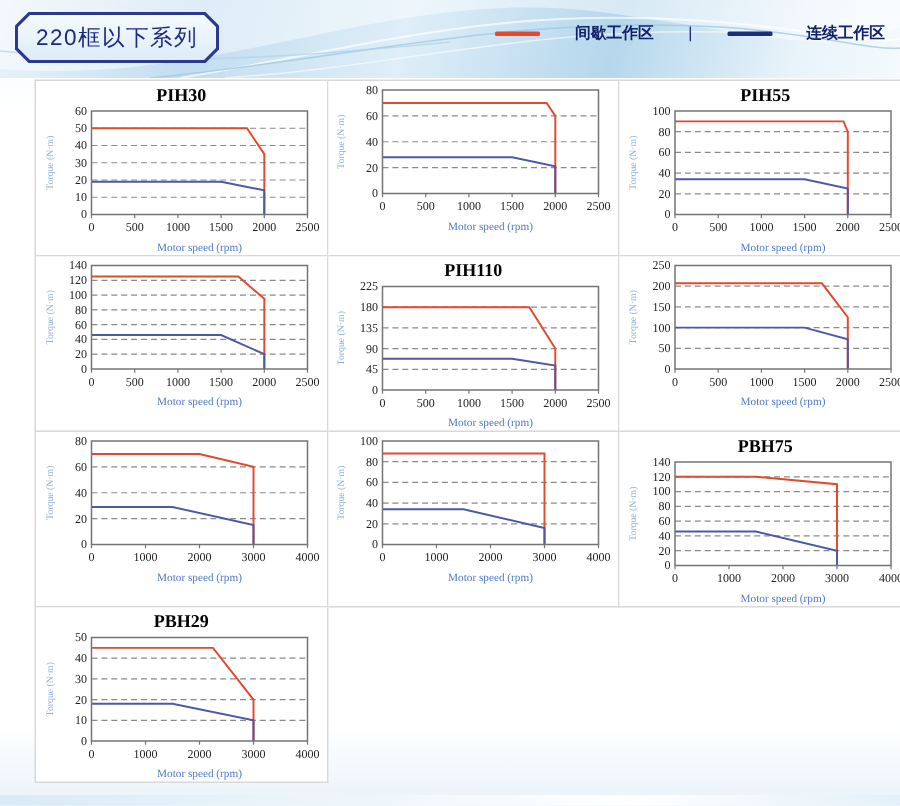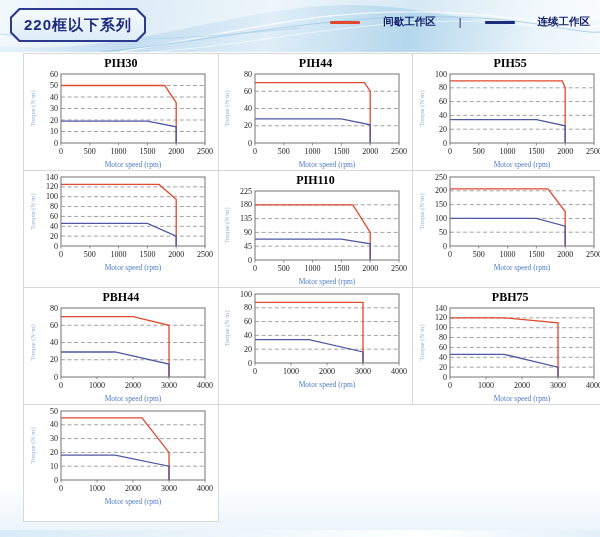--- a/index.html
+++ b/index.html
@@ -11,21 +11,21 @@
   .banner { position:relative; width:600px; height:52px;
     background:linear-gradient(105deg,#e9f4fb 0%,#c2ddf0 22%,#dfeef8 45%,#b5d7ec 68%,#e8f3fa 88%,#f4fafd 100%);
     overflow:visible; }
   .banner svg.waves { position:absolute; left:0; top:0; }
 
   .title-box { position:absolute; left:10px; top:8px; width:136px; height:34px;
     clip-path:polygon(9px 0,calc(100% - 9px) 0,100% 9px,100% calc(100% - 9px),calc(100% - 9px) 100%,9px 100%,0 calc(100% - 9px),0 9px); }
   .title-box .inner { position:absolute; inset:2px; display:flex; align-items:center; justify-content:center;
     clip-path:polygon(8px 0,calc(100% - 8px) 0,100% 8px,100% calc(100% - 8px),calc(100% - 8px) 100%,8px 100%,0 calc(100% - 8px),0 8px);
     background:linear-gradient(180deg,#f5fafd 0%,#ddecf7 100%);
-    font-size:15px; font-weight:bold; letter-spacing:1px; }
+    font-size:15px; font-weight:normal; letter-spacing:1px; }
 
   .legend { position:absolute; right:10px; top:15px; display:flex; align-items:center; gap:23px;
     font-size:10.5px; font-weight:bold; }
   .legend .swatch { width:30px; height:3px; border-radius:1px; }
   .legend .sep { font-weight:normal; }
 
   
   .grid { width:585px; margin:1px 0 0 23px; display:grid;
     grid-template-columns:repeat(3,1fr);
     border-top:1px solid #d8d8d8; border-left:1px solid #d8d8d8; }
@@ -93,21 +93,20 @@
           <text x="119.39999999999999" y="84" text-anchor="middle" font-size="8" fill="#222222" font-family="&quot;Liberation Serif&quot;, serif">1500</text>
           <line x1="148.2" y1="73" x2="148.2" y2="75.5" stroke="#747474" stroke-width="0.8"></line>
           <text x="148.2" y="84" text-anchor="middle" font-size="8" fill="#222222" font-family="&quot;Liberation Serif&quot;, serif">2000</text>
           <line x1="177" y1="73" x2="177" y2="75.5" stroke="#747474" stroke-width="0.8"></line>
           <text x="177" y="84" text-anchor="middle" font-size="8" fill="#222222" font-family="&quot;Liberation Serif&quot;, serif">2500</text>
           <text x="105" y="97" text-anchor="middle" font-size="7.5" fill="#4f7cc9" font-family="&quot;Liberation Serif&quot;, serif">Motor speed (rpm)</text>
           <text x="7" y="38.5" text-anchor="middle" font-size="6.5" fill="#8fb0d8" font-family="&quot;Liberation Serif&quot;, serif" transform="rotate(-90 7 38.5)">Torque (N·m)</text>
         </svg></div>
   </div>
   <div class="cell">
-    <div class="ctitle">PIH44</div>
     <div class="plot"><svg width="186" height="101" viewBox="0 0 186 101">
           <rect x="33" y="4" width="144" height="69" fill="#ffffff" stroke="none"></rect>
           <line x1="33" y1="55.75" x2="177" y2="55.75" stroke="#8a8a8a" stroke-width="0.8" stroke-dasharray="4,2.6"></line>
           <line x1="33" y1="38.5" x2="177" y2="38.5" stroke="#8a8a8a" stroke-width="0.8" stroke-dasharray="4,2.6"></line>
           <line x1="33" y1="21.25" x2="177" y2="21.25" stroke="#8a8a8a" stroke-width="0.8" stroke-dasharray="4,2.6"></line>
           <polyline points="33,12.625 142.44,12.625 148.2,21.25 148.2,73" fill="none" stroke="#e2492e" stroke-width="1.3"></polyline>
           <polyline points="33,48.85 119.39999999999999,48.85 148.2,54.8875 148.2,73" fill="none" stroke="#4d59a3" stroke-width="1.3"></polyline>
           <rect x="33" y="4" width="144" height="69" fill="none" stroke="#747474" stroke-width="1"></rect>
           <text x="30" y="75.6" text-anchor="end" font-size="8" fill="#222222" font-family="&quot;Liberation Serif&quot;, serif">0</text>
           <text x="30" y="58.35" text-anchor="end" font-size="8" fill="#222222" font-family="&quot;Liberation Serif&quot;, serif">20</text>
@@ -258,21 +257,20 @@
           <text x="119.39999999999999" y="84" text-anchor="middle" font-size="8" fill="#222222" font-family="&quot;Liberation Serif&quot;, serif">1500</text>
           <line x1="148.2" y1="73" x2="148.2" y2="75.5" stroke="#747474" stroke-width="0.8"></line>
           <text x="148.2" y="84" text-anchor="middle" font-size="8" fill="#222222" font-family="&quot;Liberation Serif&quot;, serif">2000</text>
           <line x1="177" y1="73" x2="177" y2="75.5" stroke="#747474" stroke-width="0.8"></line>
           <text x="177" y="84" text-anchor="middle" font-size="8" fill="#222222" font-family="&quot;Liberation Serif&quot;, serif">2500</text>
           <text x="105" y="97" text-anchor="middle" font-size="7.5" fill="#4f7cc9" font-family="&quot;Liberation Serif&quot;, serif">Motor speed (rpm)</text>
           <text x="7" y="38.5" text-anchor="middle" font-size="6.5" fill="#8fb0d8" font-family="&quot;Liberation Serif&quot;, serif" transform="rotate(-90 7 38.5)">Torque (N·m)</text>
         </svg></div>
   </div>
   <div class="cell">
-    <div class="ctitle">PBH44</div>
     <div class="plot"><svg width="186" height="101" viewBox="0 0 186 101">
           <rect x="33" y="4" width="144" height="69" fill="#ffffff" stroke="none"></rect>
           <line x1="33" y1="55.75" x2="177" y2="55.75" stroke="#8a8a8a" stroke-width="0.8" stroke-dasharray="4,2.6"></line>
           <line x1="33" y1="38.5" x2="177" y2="38.5" stroke="#8a8a8a" stroke-width="0.8" stroke-dasharray="4,2.6"></line>
           <line x1="33" y1="21.25" x2="177" y2="21.25" stroke="#8a8a8a" stroke-width="0.8" stroke-dasharray="4,2.6"></line>
           <polyline points="33,12.625 105,12.625 141,21.25 141,73" fill="none" stroke="#e2492e" stroke-width="1.3"></polyline>
           <polyline points="33,47.9875 87,47.9875 141,60.0625 141,73" fill="none" stroke="#4d59a3" stroke-width="1.3"></polyline>
           <rect x="33" y="4" width="144" height="69" fill="none" stroke="#747474" stroke-width="1"></rect>
           <text x="30" y="75.6" text-anchor="end" font-size="8" fill="#222222" font-family="&quot;Liberation Serif&quot;, serif">0</text>
           <text x="30" y="58.35" text-anchor="end" font-size="8" fill="#222222" font-family="&quot;Liberation Serif&quot;, serif">20</text>
@@ -352,20 +350,21 @@
           <text x="105" y="84" text-anchor="middle" font-size="8" fill="#222222" font-family="&quot;Liberation Serif&quot;, serif">2000</text>
           <line x1="141" y1="73" x2="141" y2="75.5" stroke="#747474" stroke-width="0.8"></line>
           <text x="141" y="84" text-anchor="middle" font-size="8" fill="#222222" font-family="&quot;Liberation Serif&quot;, serif">3000</text>
           <line x1="177" y1="73" x2="177" y2="75.5" stroke="#747474" stroke-width="0.8"></line>
           <text x="177" y="84" text-anchor="middle" font-size="8" fill="#222222" font-family="&quot;Liberation Serif&quot;, serif">4000</text>
           <text x="105" y="97" text-anchor="middle" font-size="7.5" fill="#4f7cc9" font-family="&quot;Liberation Serif&quot;, serif">Motor speed (rpm)</text>
           <text x="7" y="38.5" text-anchor="middle" font-size="6.5" fill="#8fb0d8" font-family="&quot;Liberation Serif&quot;, serif" transform="rotate(-90 7 38.5)">Torque (N·m)</text>
         </svg></div>
   </div>
   <div class="cell">
+    <div class="ctitle">PBH29</div>
     <div class="plot"><svg width="186" height="101" viewBox="0 0 186 101">
           <rect x="33" y="4" width="144" height="69" fill="#ffffff" stroke="none"></rect>
           <line x1="33" y1="59.2" x2="177" y2="59.2" stroke="#8a8a8a" stroke-width="0.8" stroke-dasharray="4,2.6"></line>
           <line x1="33" y1="45.4" x2="177" y2="45.4" stroke="#8a8a8a" stroke-width="0.8" stroke-dasharray="4,2.6"></line>
           <line x1="33" y1="31.6" x2="177" y2="31.6" stroke="#8a8a8a" stroke-width="0.8" stroke-dasharray="4,2.6"></line>
           <line x1="33" y1="17.799999999999997" x2="177" y2="17.799999999999997" stroke="#8a8a8a" stroke-width="0.8" stroke-dasharray="4,2.6"></line>
           <polyline points="33,10.899999999999999 114,10.899999999999999 141,45.4 141,73" fill="none" stroke="#e2492e" stroke-width="1.3"></polyline>
           <polyline points="33,48.160000000000004 87,48.160000000000004 141,59.2 141,73" fill="none" stroke="#4d59a3" stroke-width="1.3"></polyline>
           <rect x="33" y="4" width="144" height="69" fill="none" stroke="#747474" stroke-width="1"></rect>
           <text x="30" y="75.6" text-anchor="end" font-size="8" fill="#222222" font-family="&quot;Liberation Serif&quot;, serif">0</text>

